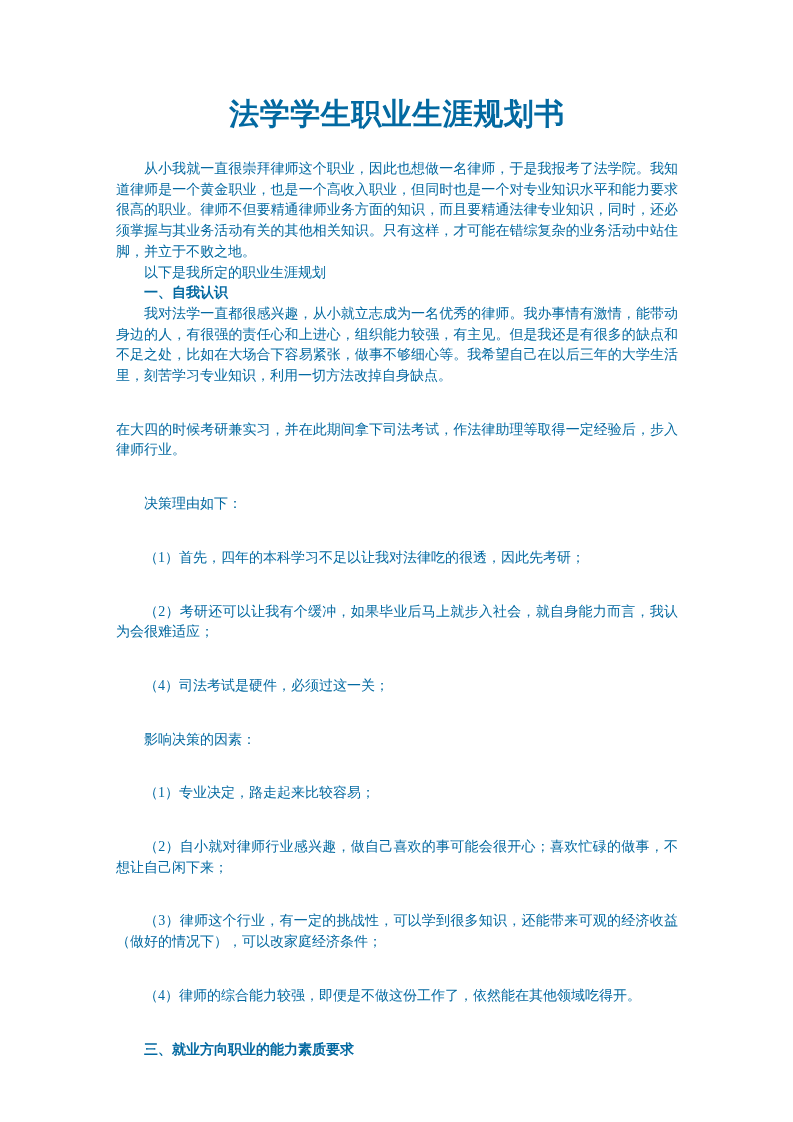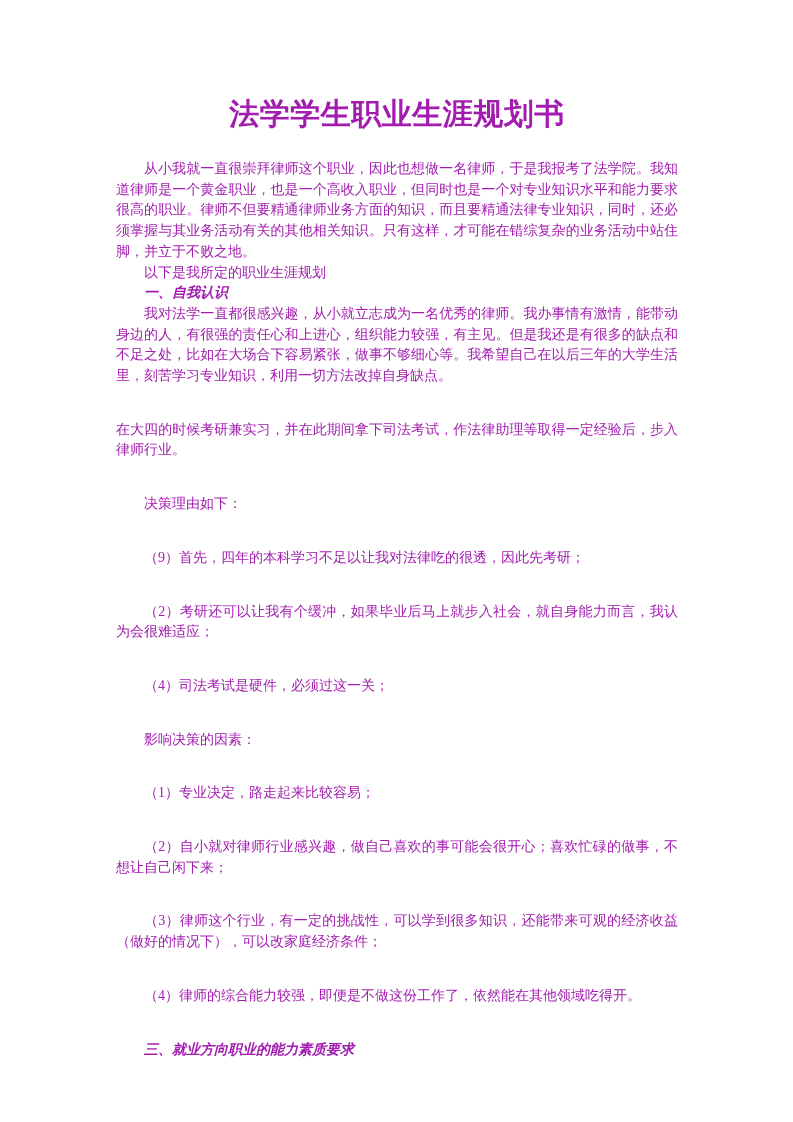--- a/index.html
+++ b/index.html
@@ -11,21 +11,21 @@
     width: 793px;
     height: 1122px;
     overflow: hidden;
     font-family: "Liberation Serif", "DejaVu Serif", serif;
   }
   .page {
     box-sizing: border-box;
     width: 793px;
     height: 1122px;
     background: #ffffff;
-    color: #a21caf;
+    color: #0369a1;
     padding: 96px 115px 0 116px;
   }
   .doc-title {
     margin: 0 0 27px 0;
     font-size: 30px;
     line-height: 36px;
     font-weight: bold;
     text-align: center;
     letter-spacing: 0.5px;
     white-space: nowrap;
@@ -37,39 +37,38 @@
     text-justify: inter-ideograph;
   }
   .doc-body p {
     margin: 0;
   }
   .doc-body p.indent {
     text-indent: 2em;
   }
   .doc-body p.heading {
     font-weight: bold;
-    font-style: italic;
   }
   .doc-body p.spaced {
     margin-top: 33px;
   }
 </style>
 </head>
 <body>
 
 <div class="page">
   <h1 class="doc-title">法学学生职业生涯规划书</h1>
   <div class="doc-body">
       <p class="indent">从小我就一直很崇拜律师这个职业，因此也想做一名律师，于是我报考了法学院。我知道律师是一个黄金职业，也是一个高收入职业，但同时也是一个对专业知识水平和能力要求很高的职业。律师不但要精通律师业务方面的知识，而且要精通法律专业知识，同时，还必须掌握与其业务活动有关的其他相关知识。只有这样，才可能在错综复杂的业务活动中站住脚，并立于不败之地。</p>
       <p class="indent">以下是我所定的职业生涯规划</p>
       <p class="heading indent">一、自我认识</p>
       <p class="indent">我对法学一直都很感兴趣，从小就立志成为一名优秀的律师。我办事情有激情，能带动身边的人，有很强的责任心和上进心，组织能力较强，有主见。但是我还是有很多的缺点和不足之处，比如在大场合下容易紧张，做事不够细心等。我希望自己在以后三年的大学生活里，刻苦学习专业知识，利用一切方法改掉自身缺点。</p>
       <p class="spaced">在大四的时候考研兼实习，并在此期间拿下司法考试，作法律助理等取得一定经验后，步入律师行业。</p>
       <p class="indent spaced">决策理由如下：</p>
-      <p class="indent spaced">（9）首先，四年的本科学习不足以让我对法律吃的很透，因此先考研；</p>
+      <p class="indent spaced">（1）首先，四年的本科学习不足以让我对法律吃的很透，因此先考研；</p>
       <p class="indent spaced">（2）考研还可以让我有个缓冲，如果毕业后马上就步入社会，就自身能力而言，我认为会很难适应；</p>
       <p class="indent spaced">（4）司法考试是硬件，必须过这一关；</p>
       <p class="indent spaced">影响决策的因素：</p>
       <p class="indent spaced">（1）专业决定，路走起来比较容易；</p>
       <p class="indent spaced">（2）自小就对律师行业感兴趣，做自己喜欢的事可能会很开心；喜欢忙碌的做事，不想让自己闲下来；</p>
       <p class="indent spaced">（3）律师这个行业，有一定的挑战性，可以学到很多知识，还能带来可观的经济收益（做好的情况下），可以改家庭经济条件；</p>
       <p class="indent spaced">（4）律师的综合能力较强，即便是不做这份工作了，依然能在其他领域吃得开。</p>
       <p class="heading indent spaced">三、就业方向职业的能力素质要求</p>
     </div>
 </div>

